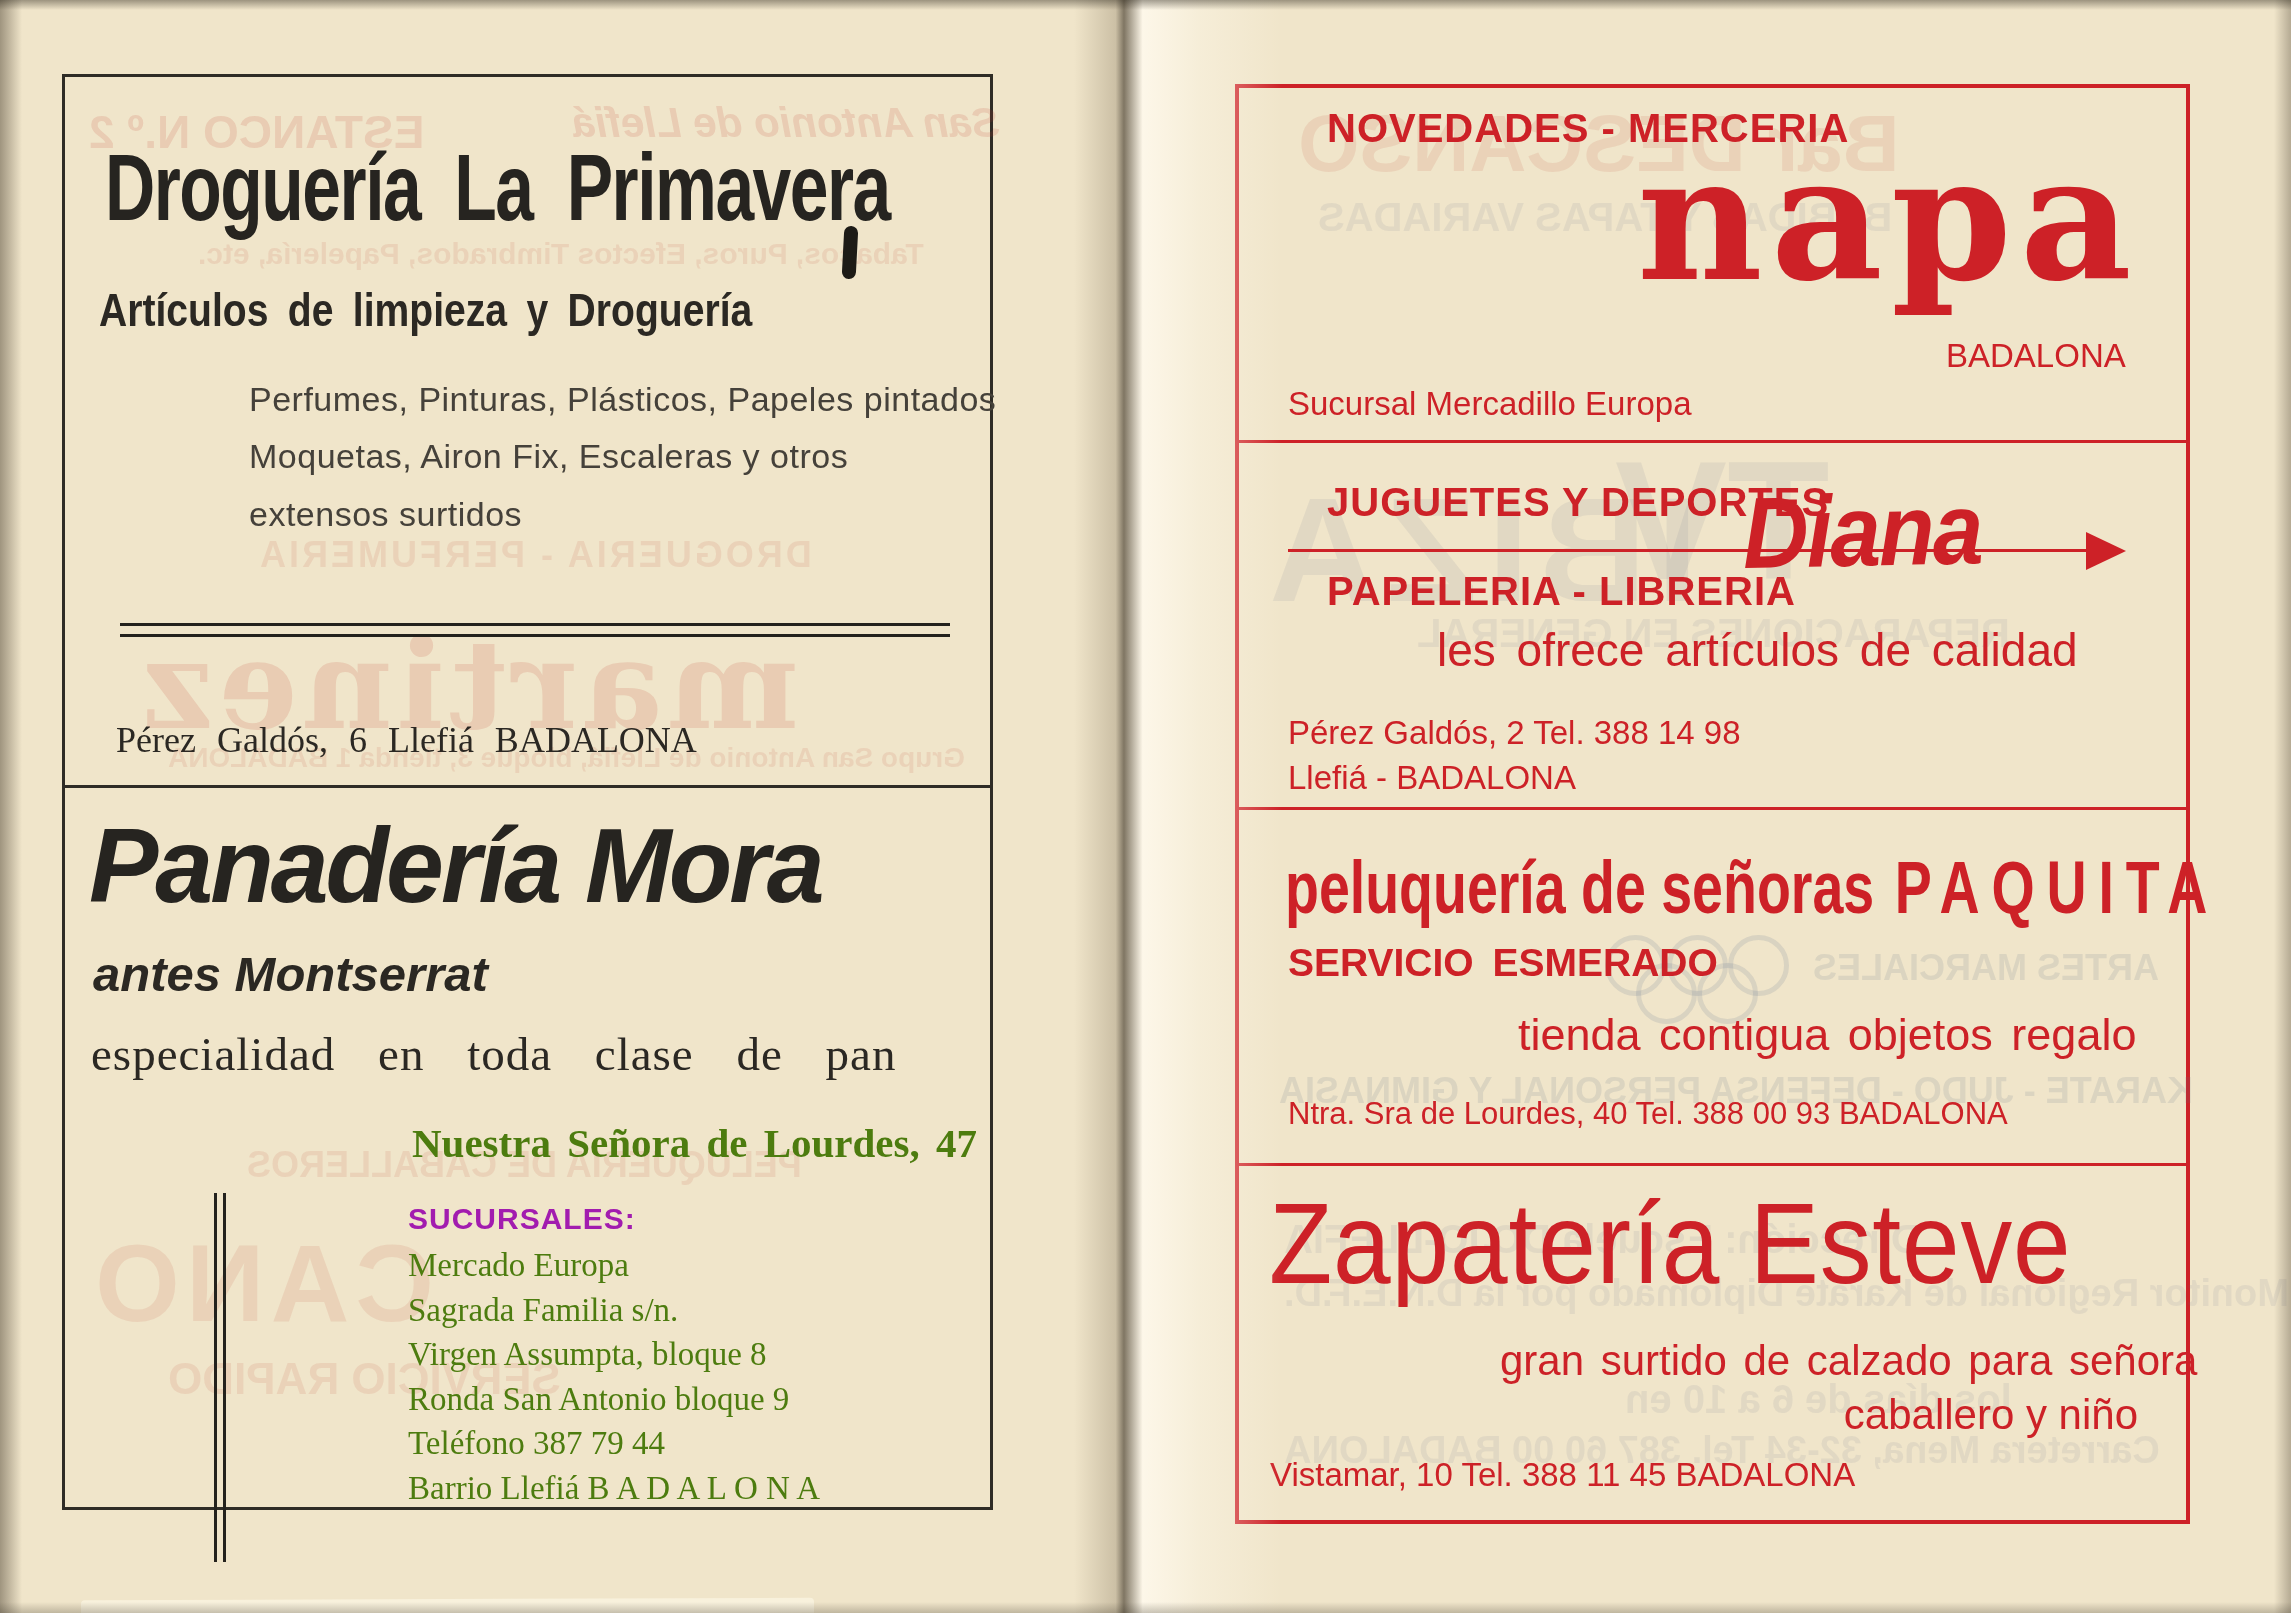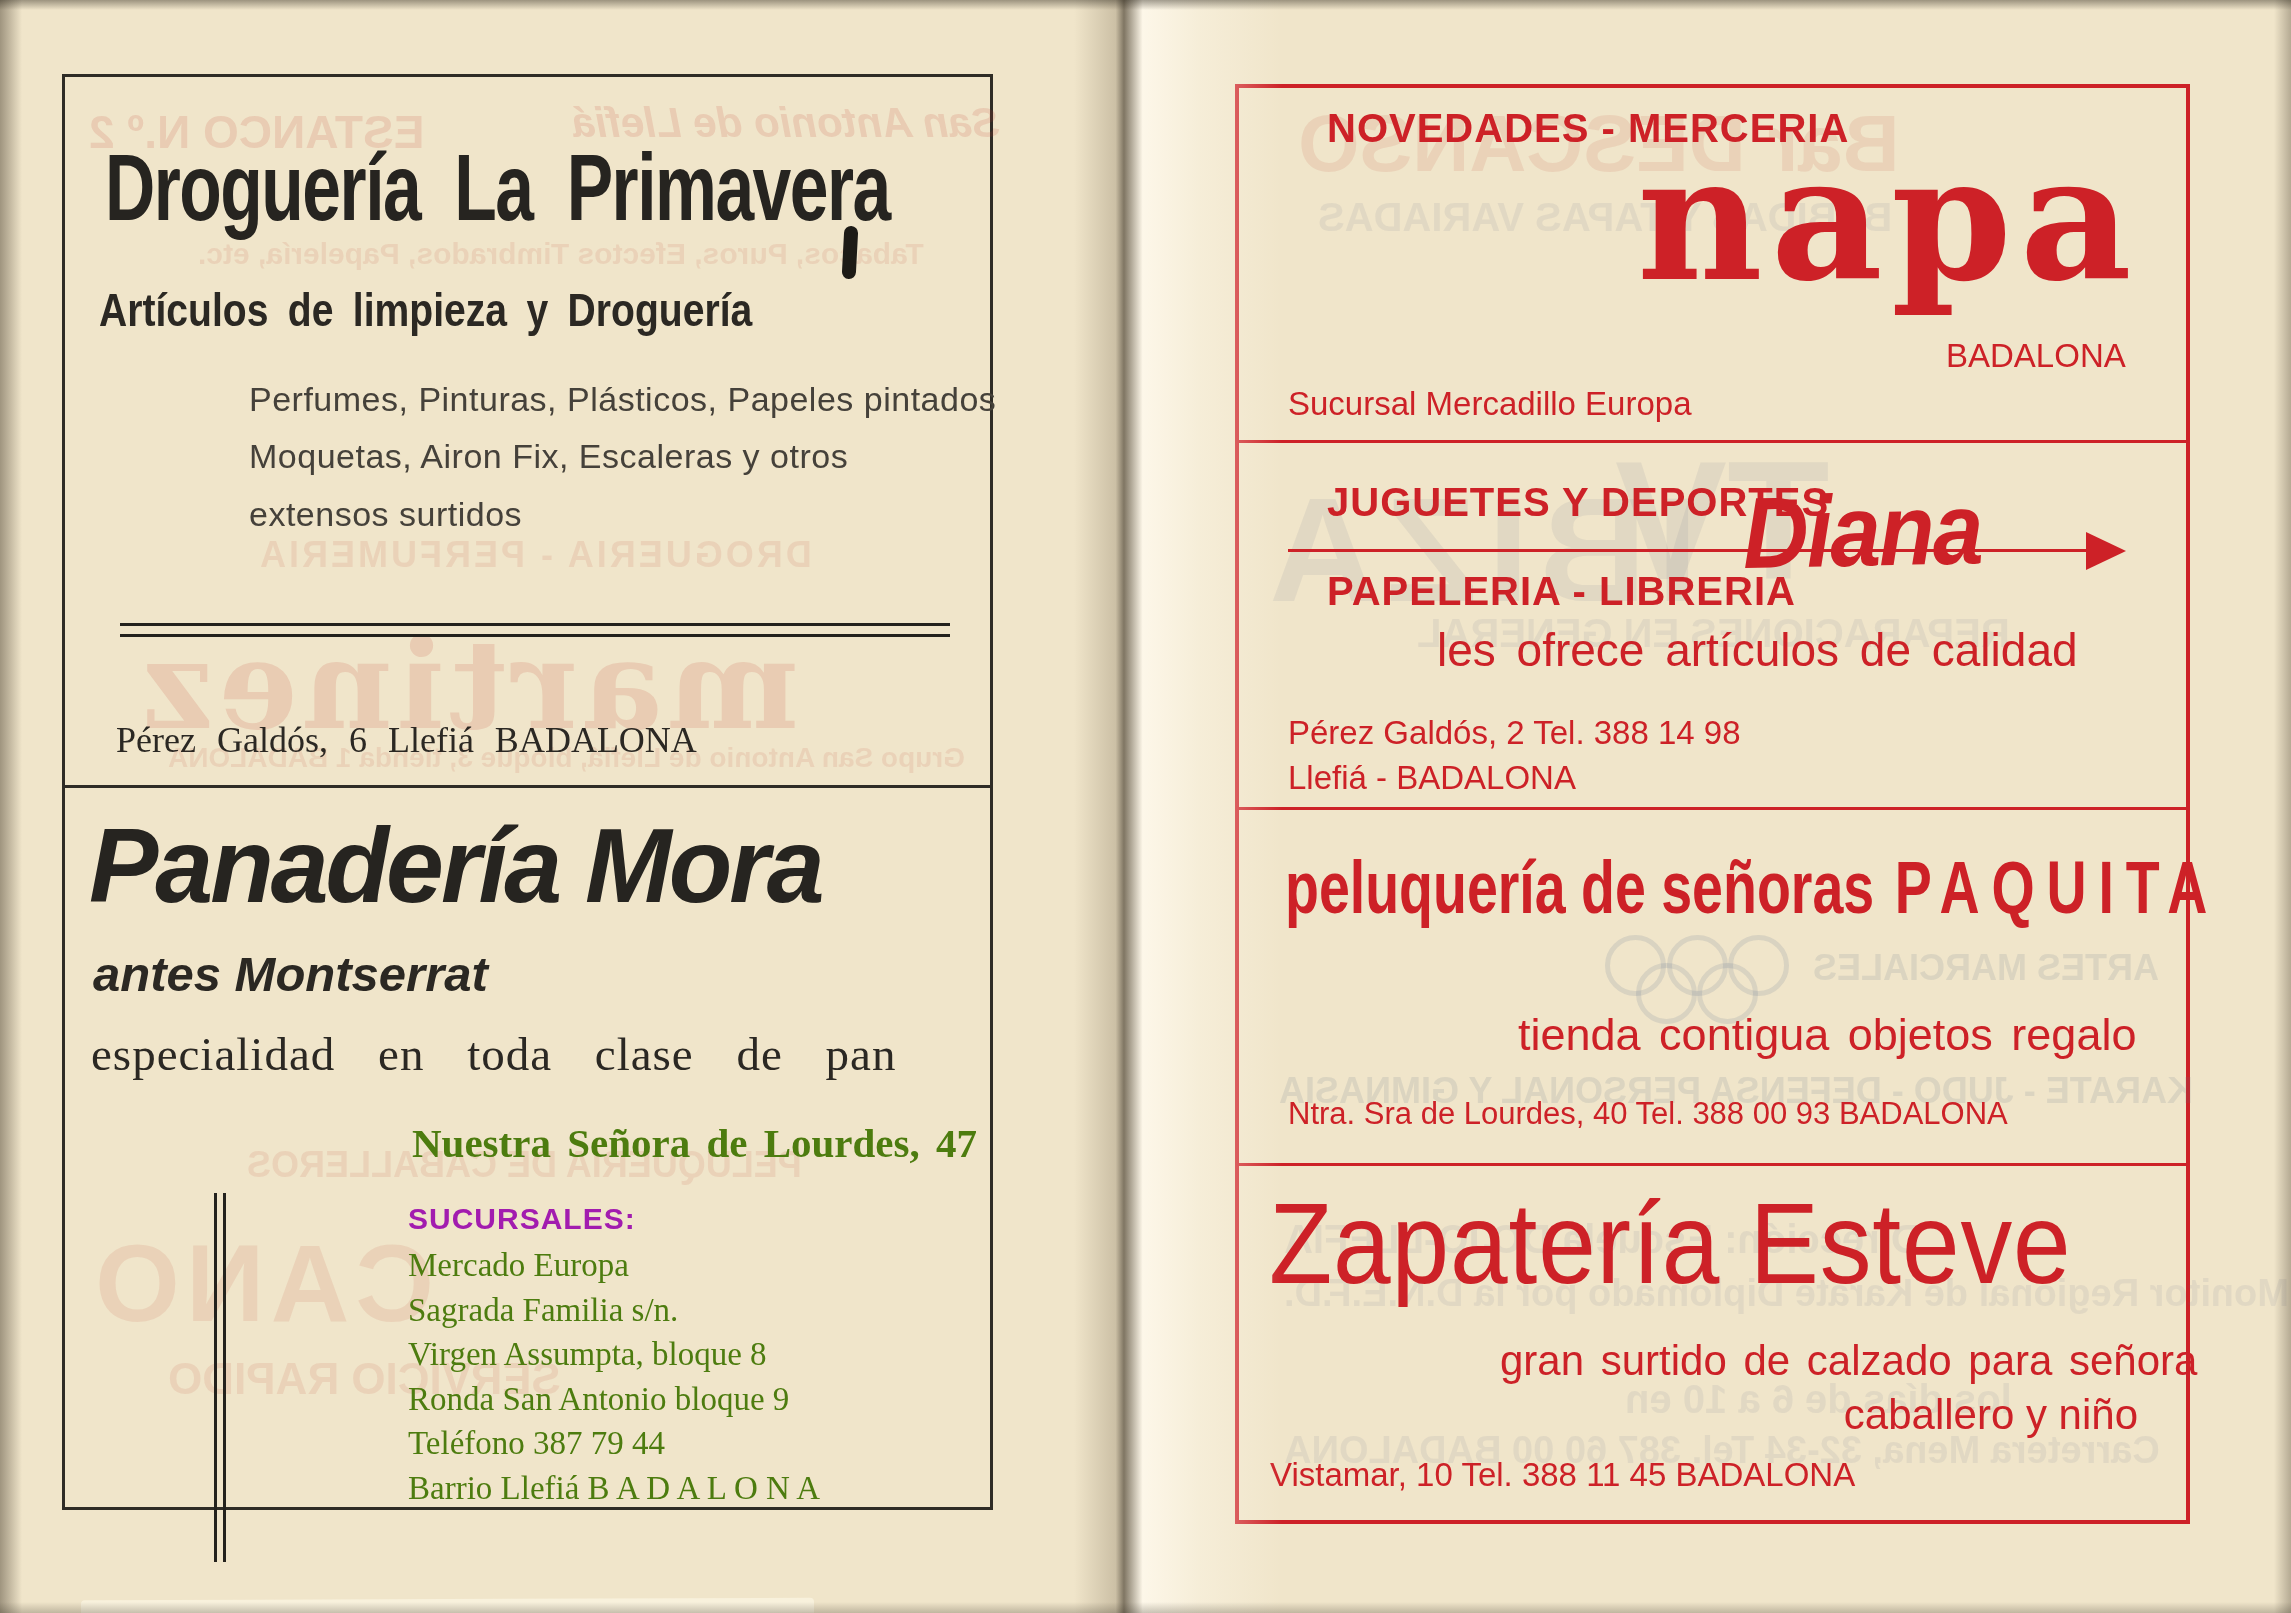--- a/index.html
+++ b/index.html
@@ -156,20 +156,21 @@
     <div class="abs red diana-logo">Diana</div>
     <div class="abs red cat-line" style="left:49px;top:481px;">PAPELERIA  -  LIBRERIA</div>
     <div class="abs red diana-tag">les ofrece artículos de calidad</div>
     <div class="abs red addr" style="left:49px;top:626px;">Pérez Galdós, 2    Tel. 388 14 98</div>
     <div class="abs red addr" style="left:49px;top:671px;">Llefiá - BADALONA</div>
     <div class="abs divider-red" style="top:719px;"></div>
 
     <div class="abs red paq-title">
       <span>peluquería de señoras</span><span class="spaced">PAQUITA</span>
     </div>
+    <div class="abs red paq-sub">SERVICIO ESMERADO</div>
     <div class="abs red paq-tag">tienda contigua objetos regalo</div>
     <div class="abs red" style="left:49px;top:1008px;font-size:31px;white-space:nowrap;">Ntra. Sra  de Lourdes, 40    Tel. 388 00 93    BADALONA</div>
     <div class="abs divider-red" style="top:1075px;"></div>
 
     <div class="abs red est-title">Zapatería Esteve</div>
     <div class="abs red est-tag1">gran surtido de calzado para señora</div>
     <div class="abs red est-tag2">caballero y niño</div>
     <div class="abs red addr" style="left:31px;top:1368px;">Vistamar, 10    Tel. 388 11 45    BADALONA</div>
   </div>
 

